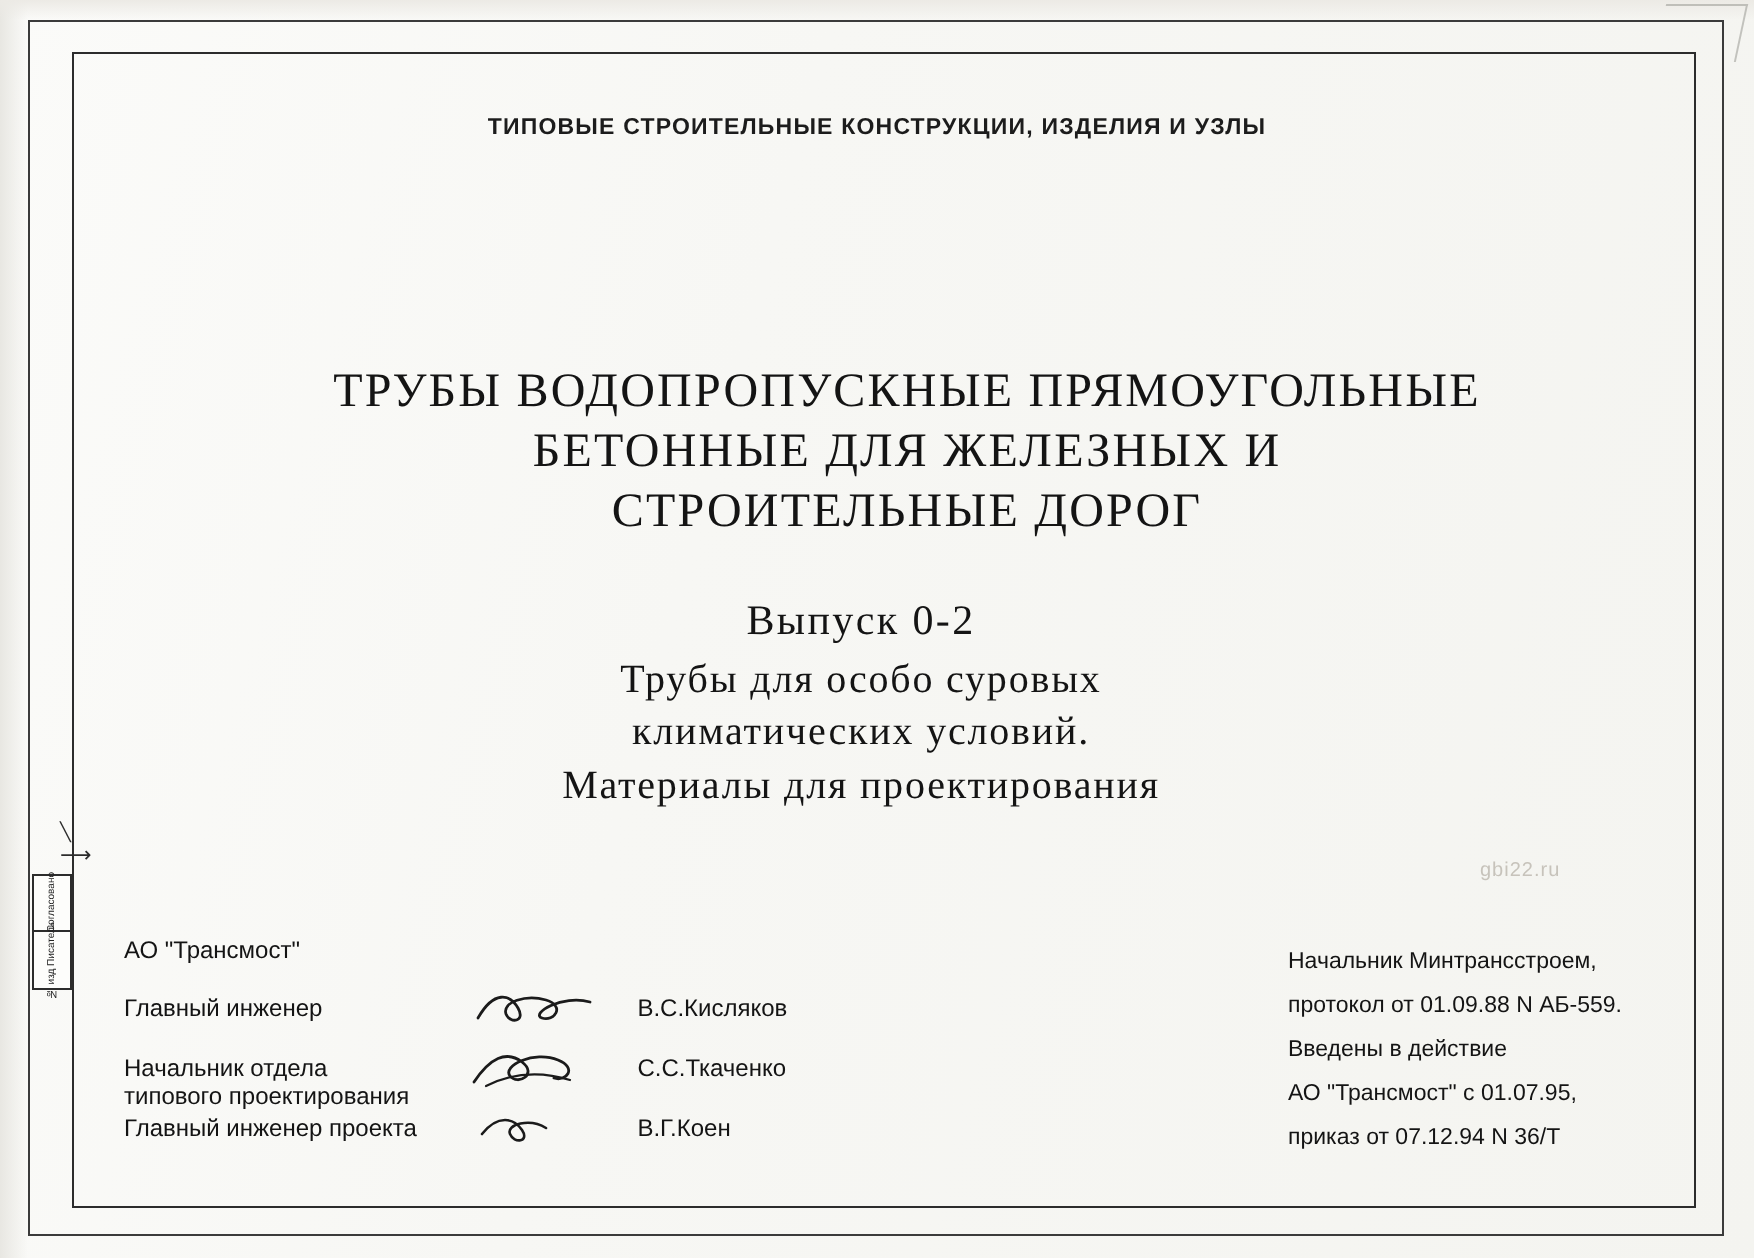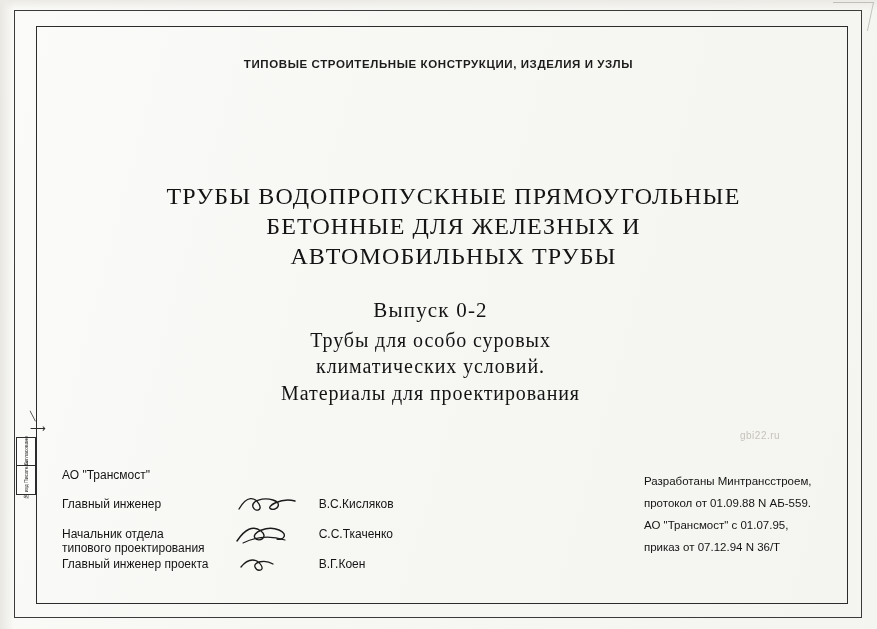--- a/index.html
+++ b/index.html
@@ -239,21 +239,21 @@
   </div>
   <div class="tick-arrow" style="left:30px; top:423px;">⟶</div>
   <div class="tick-arrow" style="left:30px; top:412px; font-size:9px;">╲</div>
 
   <div class="doc-header">ТИПОВЫЕ СТРОИТЕЛЬНЫЕ КОНСТРУКЦИИ, ИЗДЕЛИЯ И УЗЛЫ</div>
 
 
   <div class="title">
     <div>ТРУБЫ ВОДОПРОПУСКНЫЕ ПРЯМОУГОЛЬНЫЕ</div>
     <div>БЕТОННЫЕ ДЛЯ ЖЕЛЕЗНЫХ И</div>
-    <div>АВТОМОБИЛЬНЫХ ТРУБЫ</div>
+    <div>СТРОИТЕЛЬНЫЕ ДОРОГ</div>
   </div>
 
   <div class="issue">
     <div class="issue-line1">Выпуск 0-2</div>
     <div class="issue-line">Трубы для особо суровых</div>
     <div class="issue-line">климатических условий.</div>
     <div class="issue-line">Материалы для проектирования</div>
   </div>
 
   <div class="watermark">gbi22.ru</div>
@@ -288,18 +288,19 @@
       <span class="sig">
         <svg class="scribble" viewBox="0 0 72 26">
           <path d="M8 16 C16 6, 24 8, 28 14 C32 20, 24 21, 22 16 C20 11, 32 8, 40 13" fill="none" stroke="#1b1b1b" stroke-width="1.3" stroke-linecap="round"></path>
         </svg>
       </span>
       <span class="name">В.Г.Коен</span>
     </div>
   </div>
 
   <div class="appr-block">
-    <div>Разработаны Минтрансстроем,</div>
+    <div>Начальник Минтрансстроем,</div>
     <div>протокол от 01.09.88 N АБ-559.</div>
+    <div>Введены в действие</div>
     <div>АО "Трансмост" с 01.07.95,</div>
     <div>приказ от 07.12.94 N 36/Т</div>
   </div>
 </div>
 
 </body></html>

